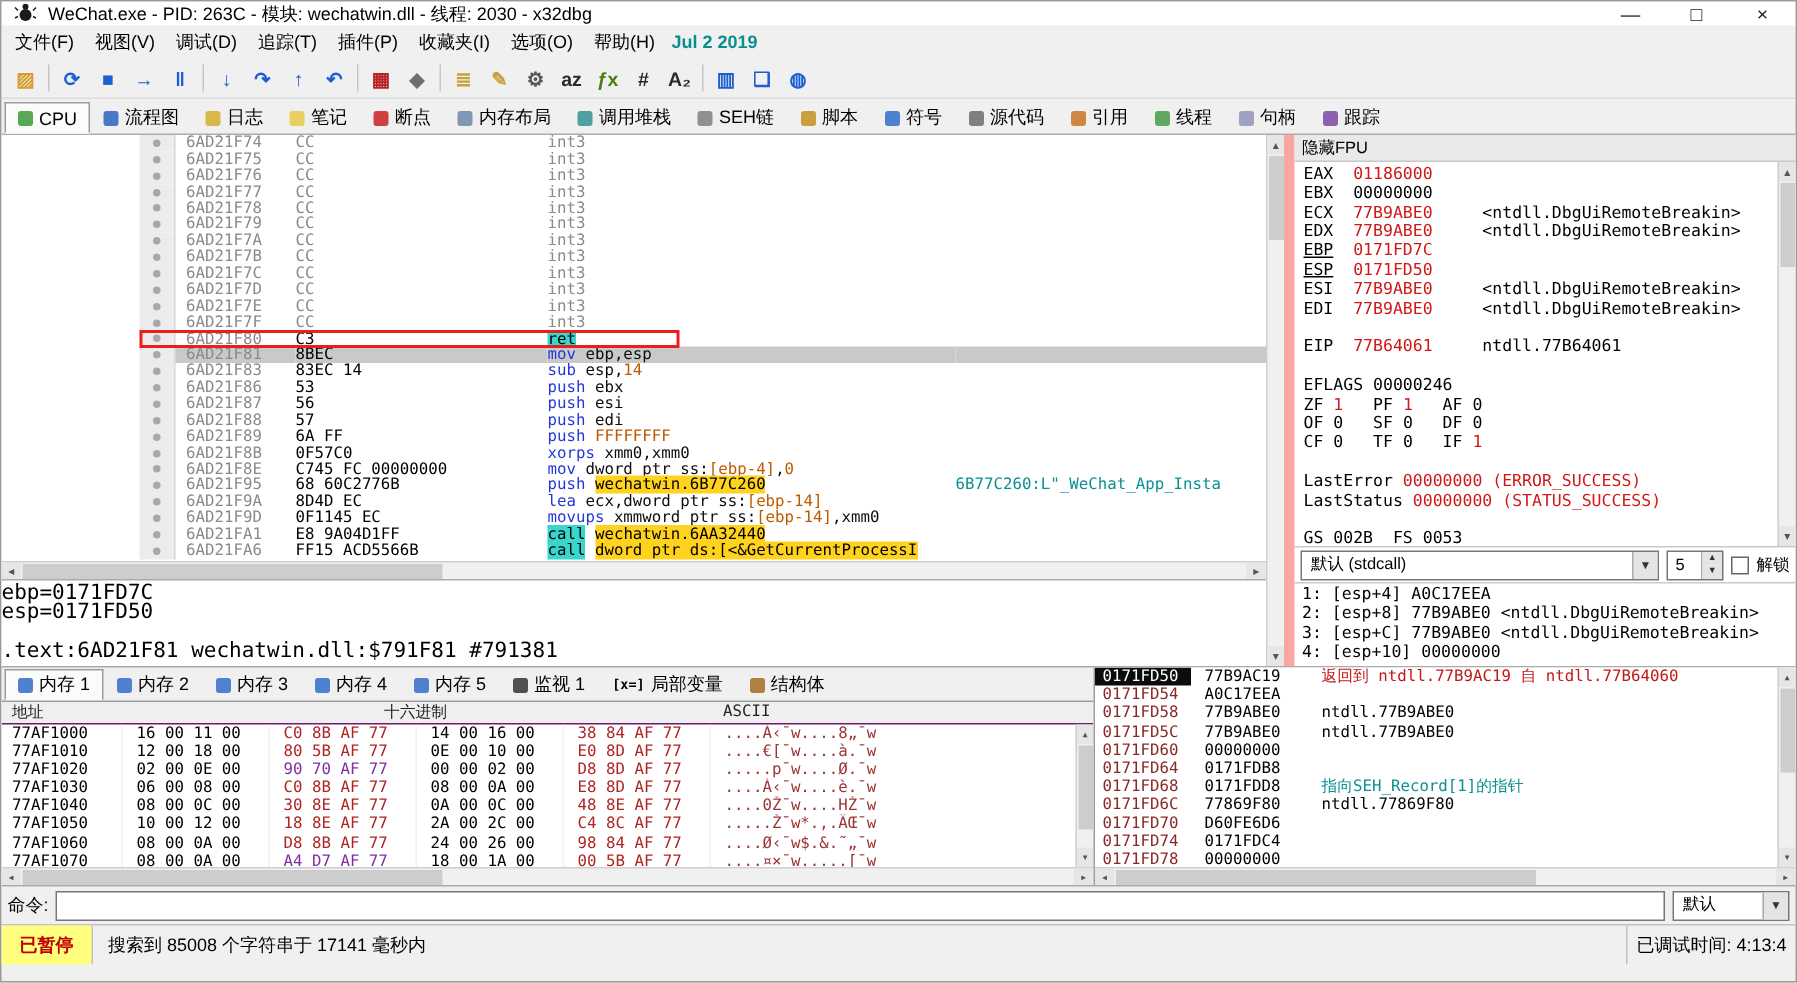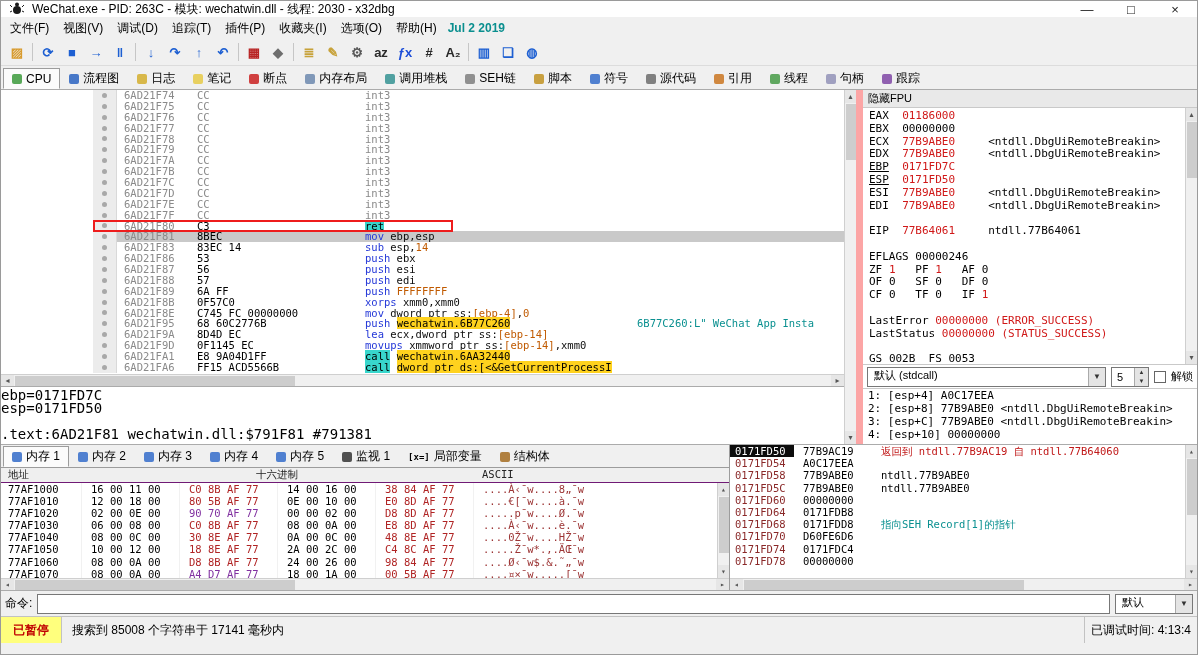--- a/index.html
+++ b/index.html
@@ -176,21 +176,21 @@
     <span class="tbicon" style="color: rgb(29, 95, 210);">↑</span>
     <span class="tbicon" style="color: rgb(29, 95, 210);">↶</span>
     <span class="tbsep"></span>
     <span class="tbicon" style="color: rgb(184, 35, 35);">▦</span>
     <span class="tbicon" style="color: rgb(110, 110, 110);">◆</span>
     <span class="tbsep"></span>
     <span class="tbicon" style="color: rgb(199, 162, 58);">≣</span>
     <span class="tbicon" style="color: rgb(199, 162, 58);">✎</span>
     <span class="tbicon" style="color: rgb(86, 86, 86);">⚙</span>
     <span class="tbicon" style="color: rgb(42, 42, 42);">az</span>
-    <span class="tbicon" style="color: #1d4ed8;">ƒx</span>
+    <span class="tbicon" style="color: #4d7c0f;">ƒx</span>
     <span class="tbicon" style="color: rgb(42, 42, 42);">#</span>
     <span class="tbicon" style="color: rgb(42, 42, 42);">A₂</span>
     <span class="tbsep"></span>
     <span class="tbicon" style="color: rgb(29, 95, 210);">▥</span>
     <span class="tbicon" style="color: rgb(29, 95, 210);">❏</span>
     <span class="tbicon" style="color: rgb(29, 95, 210);">◍</span>
   </div>
 
 <div class="maintabs" id="maintabs">
     <div class="tab active">
@@ -400,20 +400,21 @@
   <div class="stack">
     <div class="stack-main">
       <div class="stack-rows" id="stack-rows">
           <div class="sr"><span class="sr-addr hl">0171FD50</span><span class="sr-val">77B9AC19</span><span class="sr-comment cc-red">返回到 ntdll.77B9AC19 自 ntdll.77B64060</span></div>
           <div class="sr"><span class="sr-addr">0171FD54</span><span class="sr-val">A0C17EEA</span><span class="sr-comment cc-k"></span></div>
           <div class="sr"><span class="sr-addr">0171FD58</span><span class="sr-val">77B9ABE0</span><span class="sr-comment cc-k">ntdll.77B9ABE0</span></div>
           <div class="sr"><span class="sr-addr">0171FD5C</span><span class="sr-val">77B9ABE0</span><span class="sr-comment cc-k">ntdll.77B9ABE0</span></div>
           <div class="sr"><span class="sr-addr">0171FD60</span><span class="sr-val">00000000</span><span class="sr-comment cc-k"></span></div>
           <div class="sr"><span class="sr-addr">0171FD64</span><span class="sr-val">0171FDB8</span><span class="sr-comment cc-k"></span></div>
           <div class="sr"><span class="sr-addr">0171FD68</span><span class="sr-val">0171FDD8</span><span class="sr-comment cc-teal">指向SEH_Record[1]的指针</span></div>
+          <div class="sr"><span class="sr-addr">0171FD6C</span><span class="sr-val">77869F80</span><span class="sr-comment cc-k">ntdll.77869F80</span></div>
           <div class="sr"><span class="sr-addr">0171FD70</span><span class="sr-val">D60FE6D6</span><span class="sr-comment cc-k"></span></div>
           <div class="sr"><span class="sr-addr">0171FD74</span><span class="sr-val">0171FDC4</span><span class="sr-comment cc-k"></span></div>
           <div class="sr"><span class="sr-addr">0171FD78</span><span class="sr-val">00000000</span><span class="sr-comment cc-k"></span></div>
         </div>
       <div class="vscroll">
         <span class="sb-btn-v">▴</span>
         <span class="sb-thumb-v"></span>
         <span class="sb-fill-v"></span>
         <span class="sb-btn-v">▾</span>
       </div>

